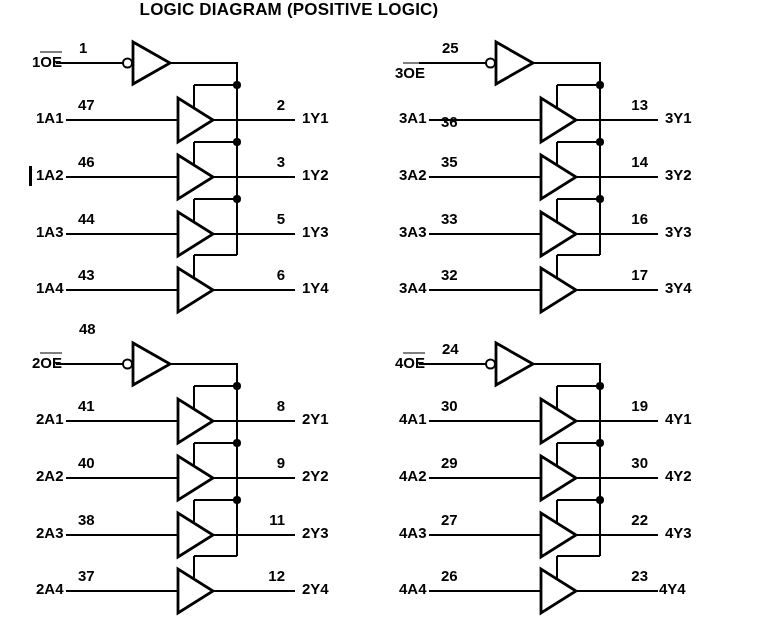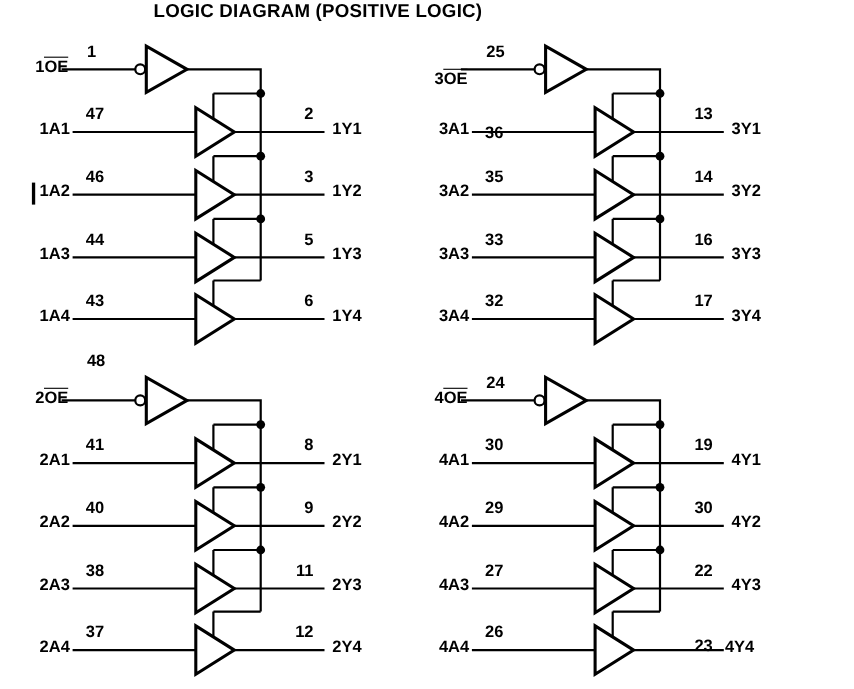--- a/index.html
+++ b/index.html
@@ -215,17 +215,17 @@
       <span class="lbl" style="left: 399px; top: 475px;">4A2</span>
       <span class="lbl" style="left: 441px; top: 462px;">29</span>
       <span class="lbl r" style="left: 648px; top: 462px;">30</span>
       <span class="lbl" style="left: 665px; top: 475px;">4Y2</span>
       <span class="lbl" style="left: 399px; top: 532px;">4A3</span>
       <span class="lbl" style="left: 441px; top: 519px;">27</span>
       <span class="lbl r" style="left: 648px; top: 519px;">22</span>
       <span class="lbl" style="left: 665px; top: 532px;">4Y3</span>
       <span class="lbl" style="left: 399px; top: 588px;">4A4</span>
       <span class="lbl" style="left: 441px; top: 575px;">26</span>
-      <span class="lbl r" style="left: 648px; top: 575px; margin-top: 12px;">23</span>
+      <span class="lbl r" style="left: 648px; top: 575px;">23</span>
       <span class="lbl" style="left: 659px; top: 588px;">4Y4</span>
       <div class="stray" style="left: 29px; top: 166px; width: 2.5px; height: 20px;"></div>
     </div>
 </div>
 
 </body></html>

